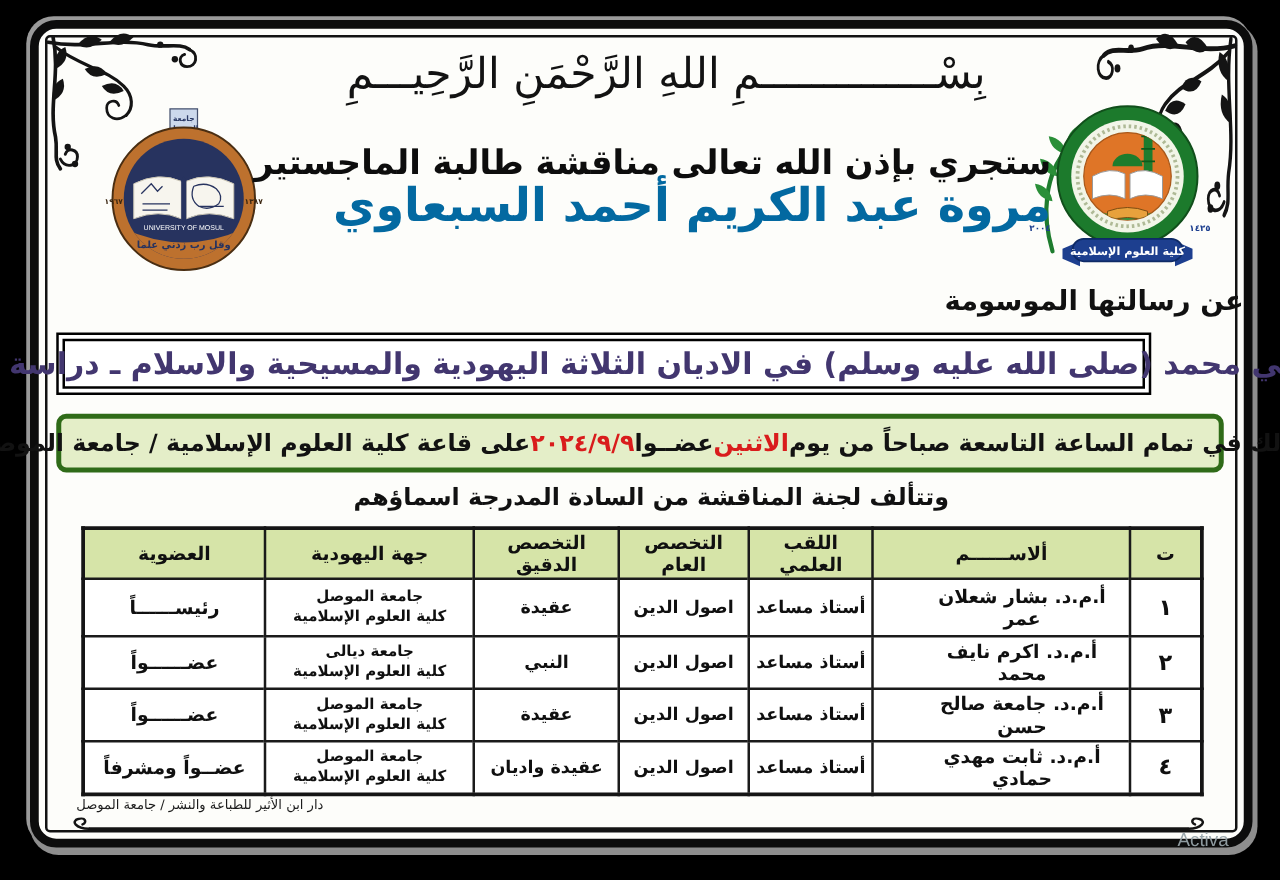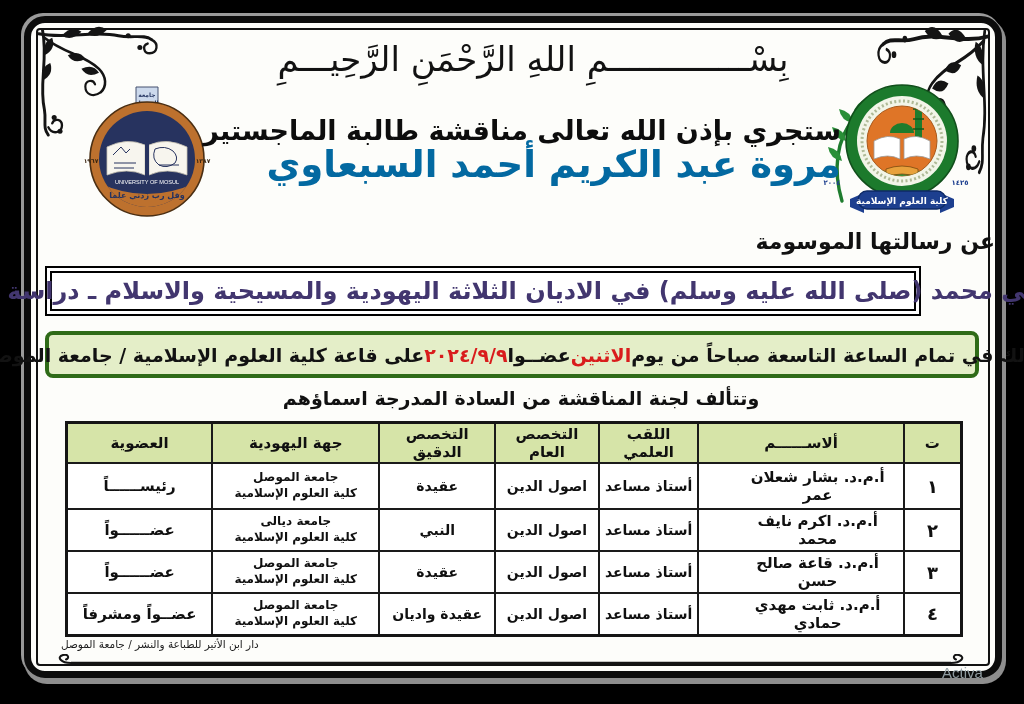--- a/index.html
+++ b/index.html
@@ -283,21 +283,21 @@
           <td class="c-gen">اصول الدين</td>
           <td class="c-spc">النبي</td>
           <td class="c-aff">
             <div>جامعة ديالى</div>
               <div>كلية العلوم الإسلامية</div>
           </td>
           <td class="c-role">عضــــــواً</td>
         </tr>
         <tr style="height:42px">
           <td class="c-no">٣</td>
-          <td class="c-name">أ.م.د. قاعة صالح حسن</td>
+          <td class="c-name">أ.م.د. جامعة صالح حسن</td>
           <td class="c-deg">أستاذ مساعد</td>
           <td class="c-gen">اصول الدين</td>
           <td class="c-spc">عقيدة</td>
           <td class="c-aff">
             <div>جامعة الموصل</div>
               <div>كلية العلوم الإسلامية</div>
           </td>
           <td class="c-role">عضــــــواً</td>
         </tr>
         <tr style="height:42px">

